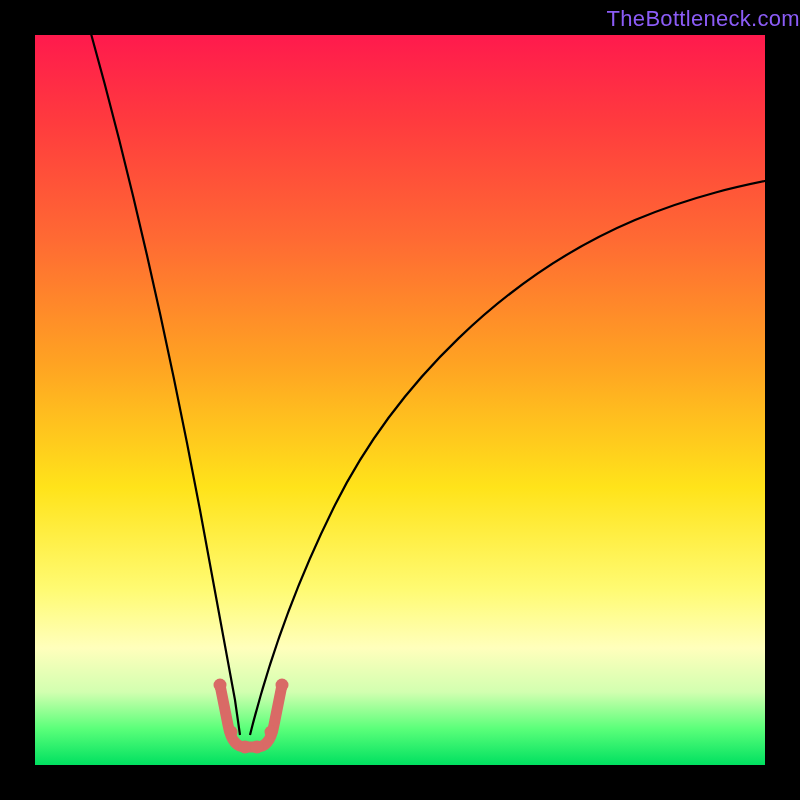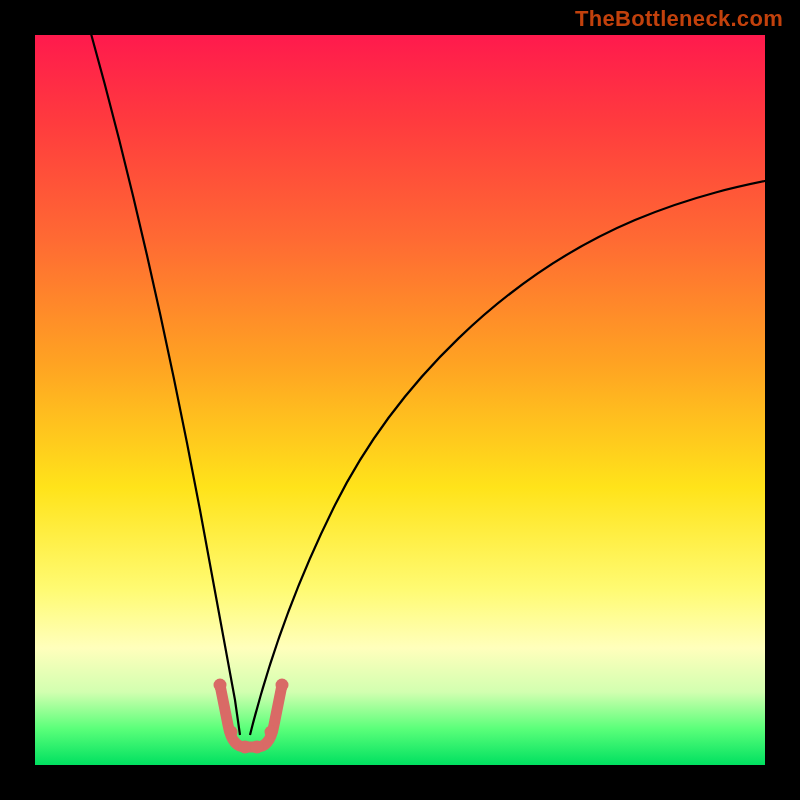--- a/index.html
+++ b/index.html
@@ -33,24 +33,24 @@
       #ffe31a 62%,
       #fffb73 76%,
       #ffffbc 84%,
       #d2ffb0 90%,
       #5bff7a 95%,
       #00e060 100%);
   }
   .watermark {
     position: absolute;
     top: 6px;
-    right: 17px;
-    color: #c2410c;
+    right: 0;
+    color: #8b5cf6;
     font-size: 22px;
-    font-weight: 700;
+    font-weight: 400;
     letter-spacing: 0.3px;
     user-select: none;
   }
   svg.curve {
     position: absolute;
     left: 0;
     top: 0;
     width: 730px;
     height: 730px;
     overflow: visible;

